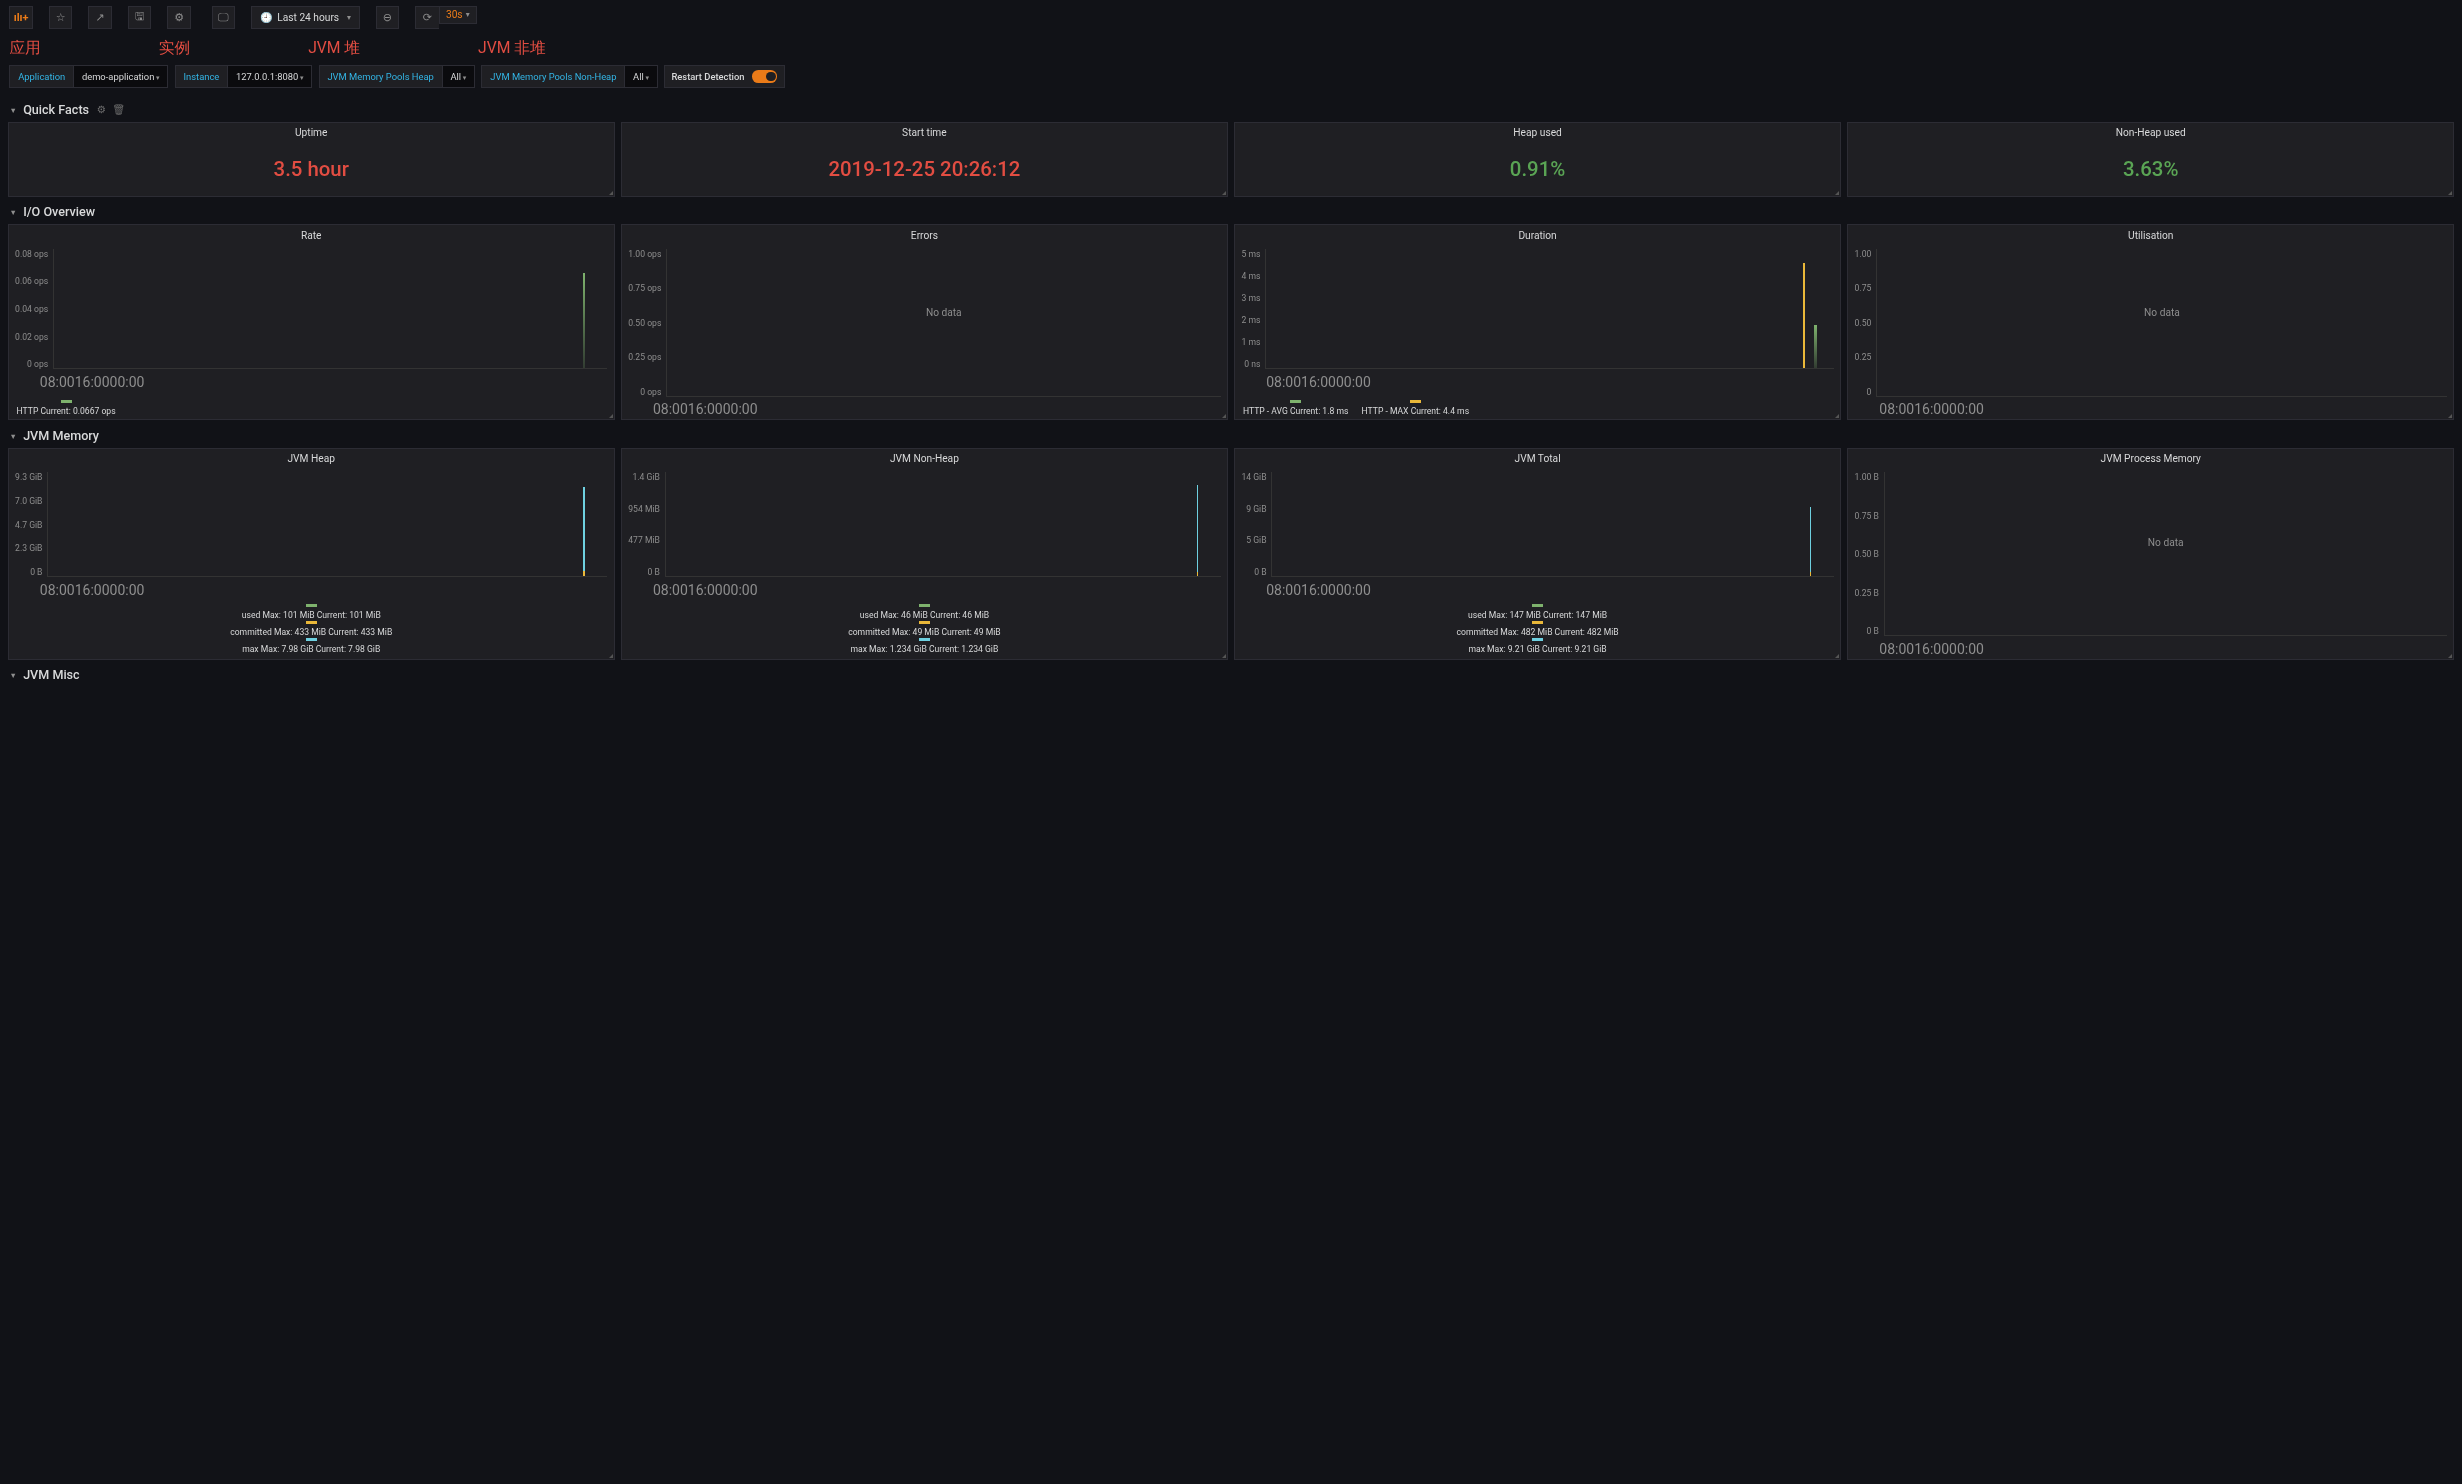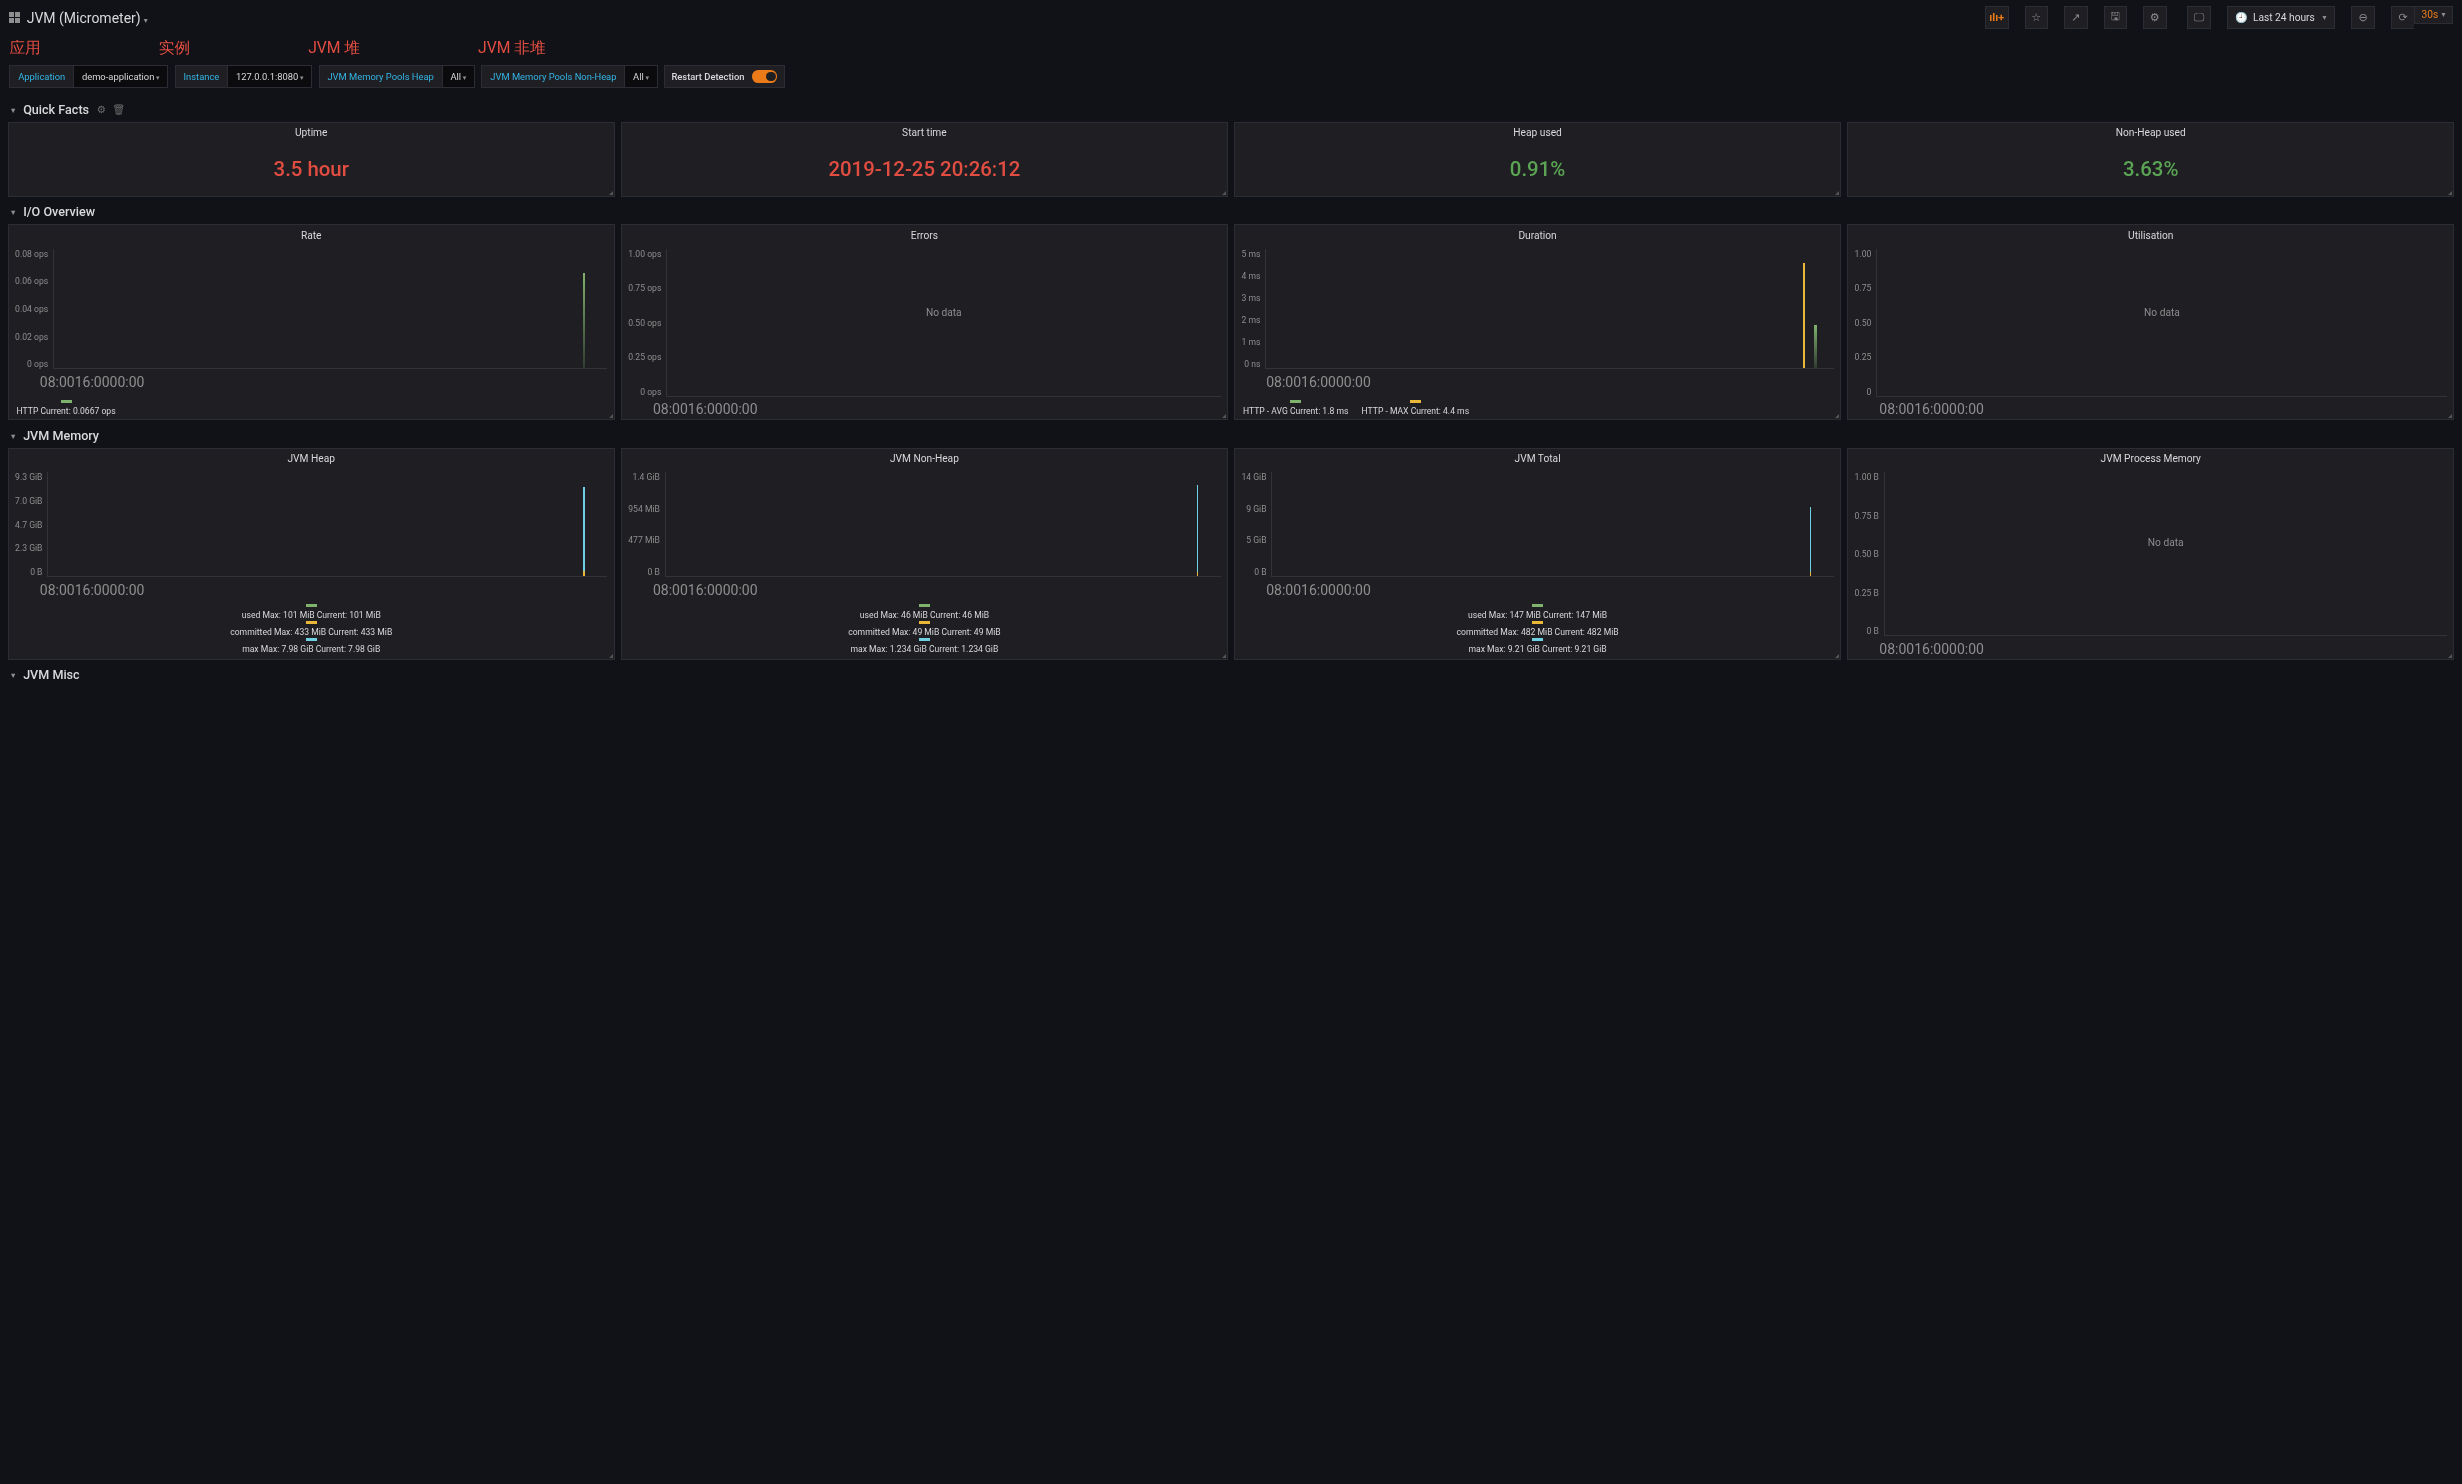--- a/index.html
+++ b/index.html
@@ -292,29 +292,20 @@
 }
 .sw-green { background: #7eb26d; }
 .sw-yellow { background: #eab839; }
 .sw-cyan { background: #6ed0e0; }
 .legend-block .legend-item { display: flex; margin: 1.6px 0; }
 </style>
 </head>
 <body>
 
 <div class="topbar">
-  <div class="topbar-left">
-    <span class="dash-icon">
-      <span></span>
-        <span></span>
-        <span></span>
-        <span></span>
-    </span>
-    <span class="dash-title caret-down">JVM (Micrometer)</span>
-  </div>
   <div class="topbar-right">
     <span class="icon-btn" style="color:#eb7b18;font-weight:bold">ılı+</span>
     <span class="icon-btn">☆</span>
     <span class="icon-btn">↗</span>
     <span class="icon-btn">🖫</span>
     <span class="icon-btn">⚙</span>
     <span class="icon-btn" style="margin-left:4.7px">🖵</span>
     <span class="time-picker caret-down">
       <span>🕘</span>
       <span>Last 24 hours</span>

